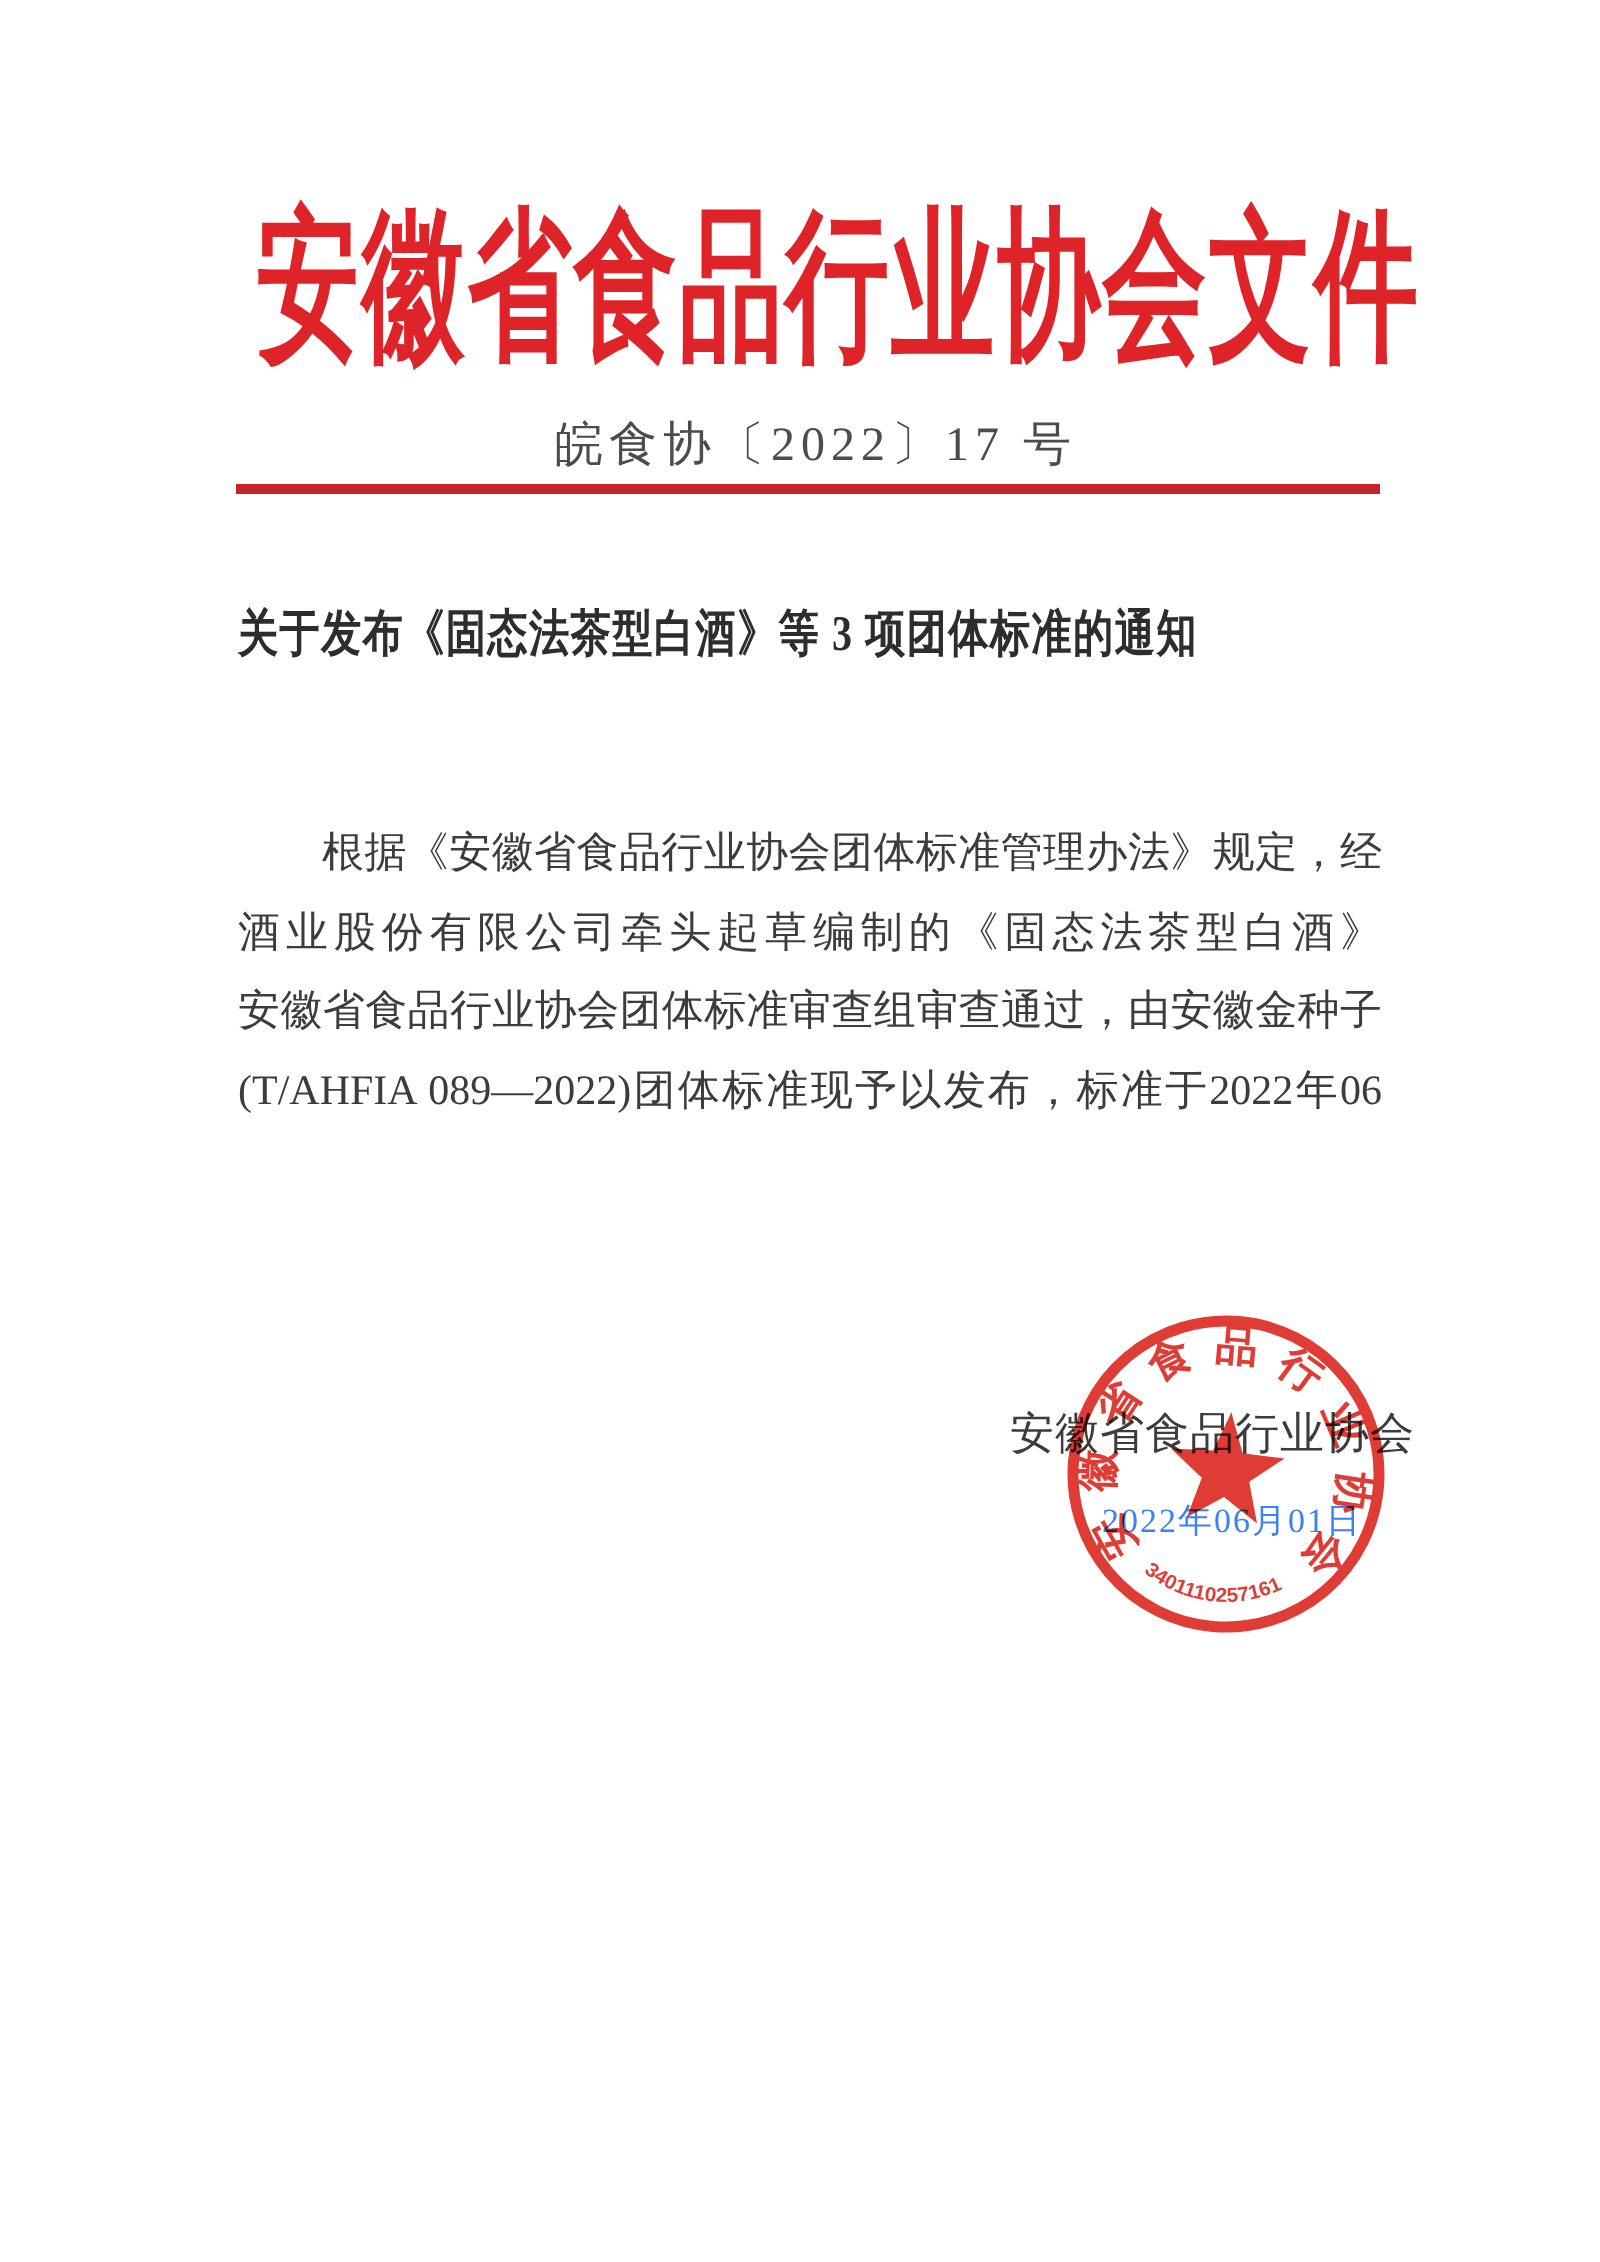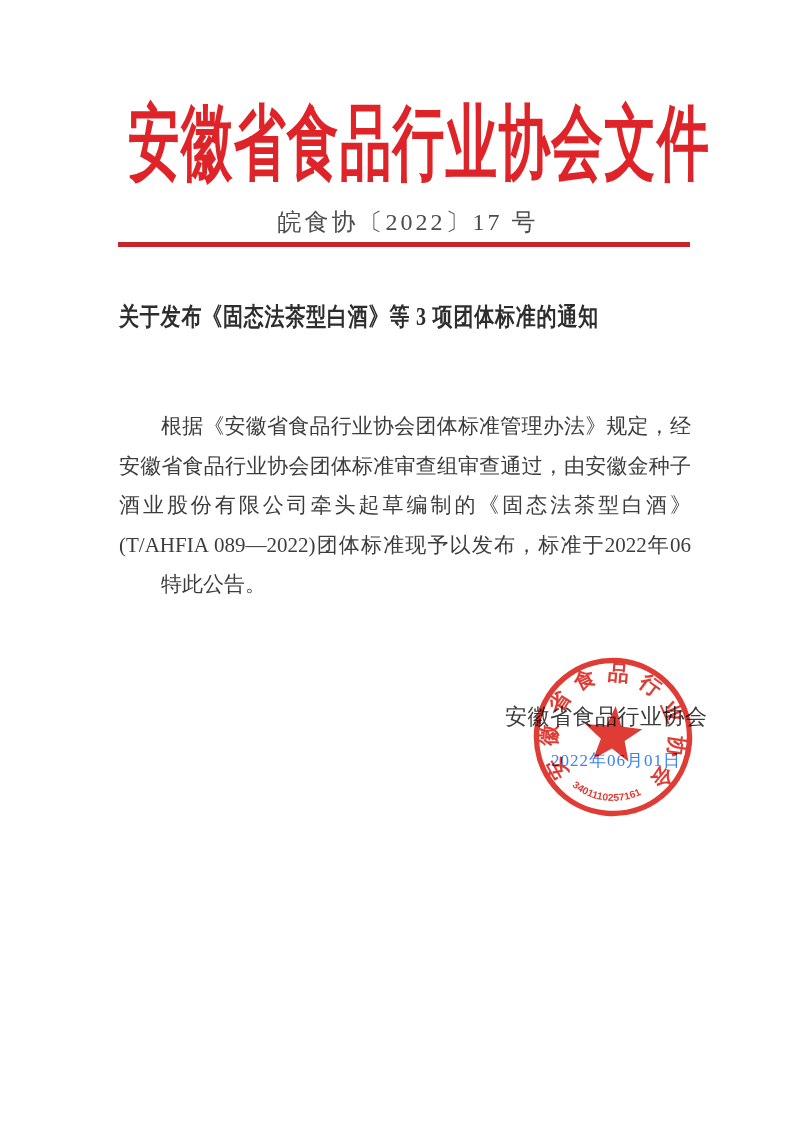--- a/index.html
+++ b/index.html
@@ -100,24 +100,23 @@
 <div class="abs doc-number-wrap">
   <span class="doc-number">皖食协〔2022〕17 号</span>
 </div>
 
 <div class="abs red-rule"></div>
 
 <div class="abs notice-title">关于发布《固态法茶型白酒》等 3 项团体标准的通知</div>
 
 <div class="abs body-block">
   <div class="body-line justify indent">根据《安徽省食品行业协会团体标准管理办法》规定，经</div>
+  <div class="body-line justify">酒业股份有限公司牵头起草编制的《固态法茶型白酒》</div>
   <div class="body-line justify">安徽省食品行业协会团体标准审查组审查通过，由安徽金种子</div>
-  <div class="body-line justify">酒业股份有限公司牵头起草编制的《固态法茶型白酒》</div>
   <div class="body-line justify">(T/AHFIA 089—2022)团体标准现予以发布，标准于2022年06</div>
-  <div class="body-line indent">特此公告。</div>
 </div>
 
 <div class="abs sig-name">安徽省食品行业协会</div>
 <div class="abs sig-date">2022年06月01日</div>
 
 <div class="abs seal">
   <svg width="200" height="200" viewBox="0 0 200 200" xmlns="http://www.w3.org/2000/svg">
     <g transform="rotate(5 100 100)" fill="#dd2b23" stroke="none">
       <circle cx="100" cy="100" r="76.5" fill="none" stroke="#dd2b23" stroke-width="5.5"></circle>
       <polygon points="100,69 107.35,88.89 128.53,89.73 111.89,102.86 117.63,123.27 100,111.5 82.37,123.27 88.11,102.86 71.47,89.73 92.65,88.89"></polygon>

